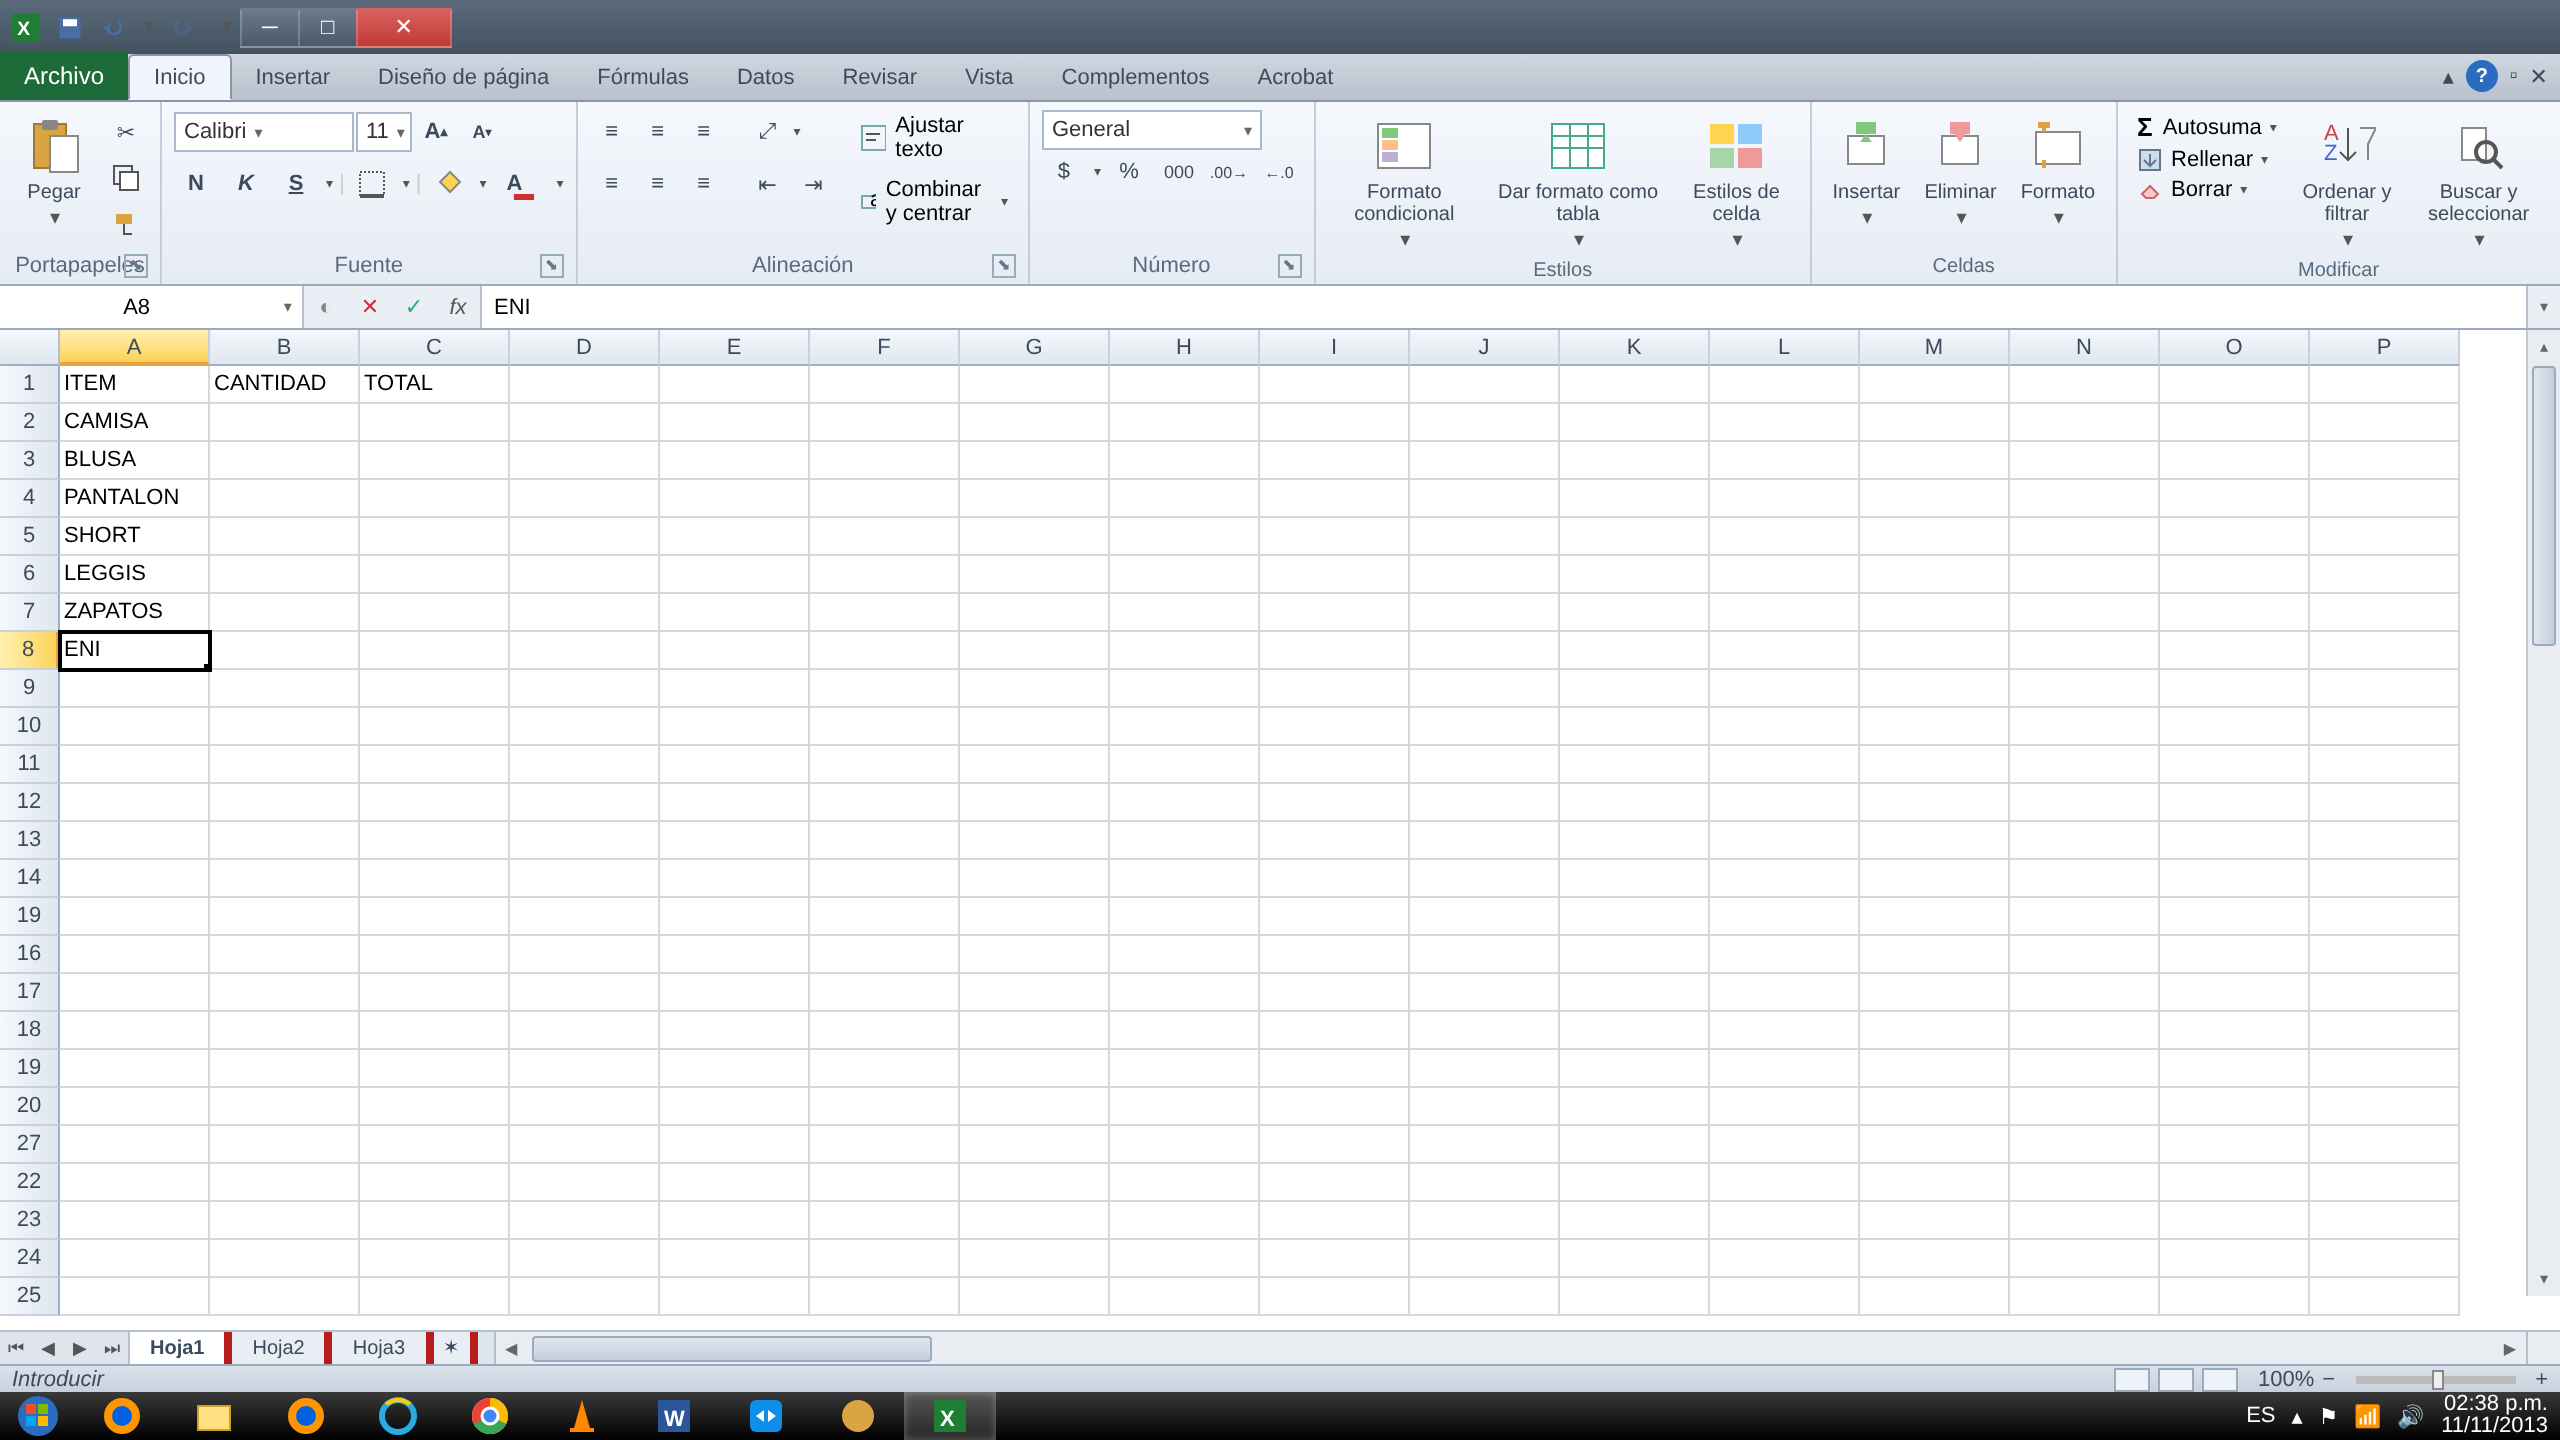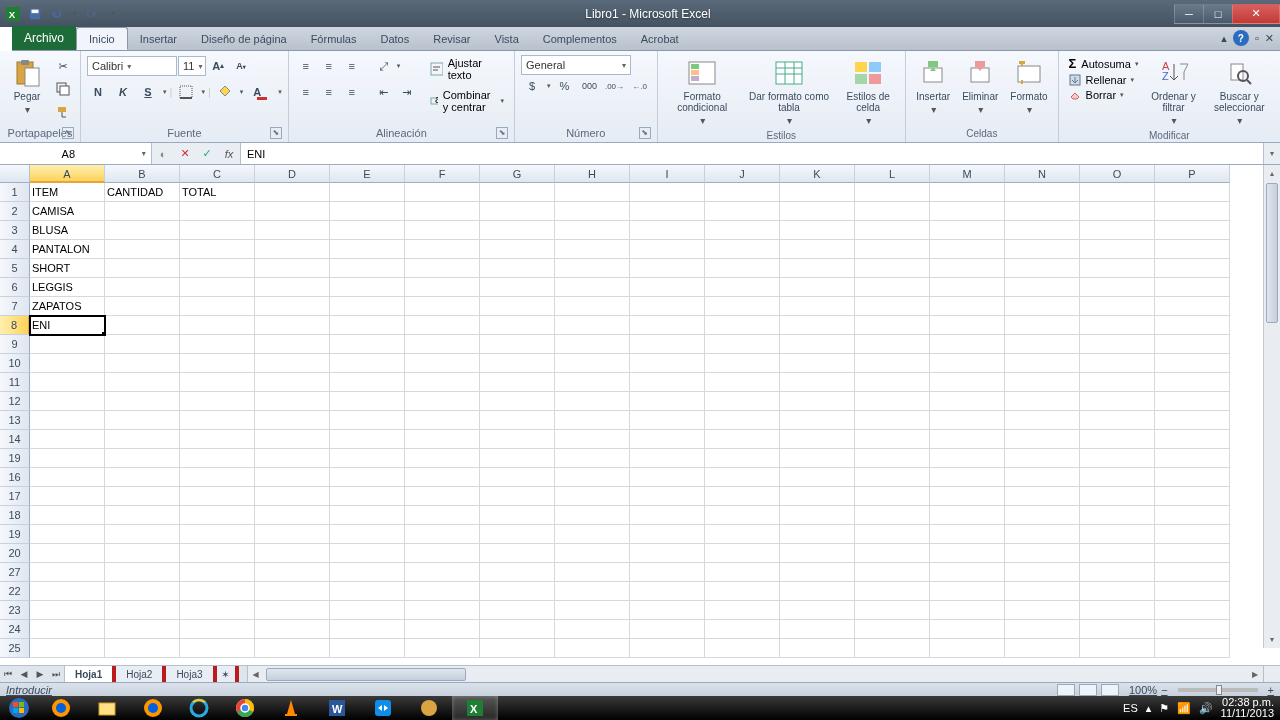--- a/index.html
+++ b/index.html
@@ -9,21 +9,21 @@
 .titlebar { height:27px; background:linear-gradient(#5a6a7a,#445260); display:flex; align-items:center; color:#fff; }
 .titlebar .qat { display:flex; align-items:center; gap:4px; padding:0 4px; }
 .qat-item { width:18px; height:18px; display:flex; align-items:center; justify-content:center; }
 .qat-item svg { width:14px; height:14px; }
 .titlebar .title { flex:1; text-align:center; font-size:12px; text-shadow:0 1px 2px rgba(0,0,0,.4); }
 .titlebar .winbtns { display:flex; }
 .winbtn { width:30px; height:20px; display:flex; align-items:center; justify-content:center; border:1px solid rgba(255,255,255,.2); margin-left:-1px; background:linear-gradient(#6a7a8a,#4a5a6a); }
 .winbtn.close { background:linear-gradient(#d9605e,#c13a37); width:48px; }
 
 
-.ribbon-tabs { height:24px; background:linear-gradient(#cfd6df,#b8c1cc); display:flex; align-items:flex-end; padding-left:0; border-bottom:1px solid #8a97a8; position:relative;margin-left:12px; }
+.ribbon-tabs { height:24px; background:linear-gradient(#cfd6df,#b8c1cc); display:flex; align-items:flex-end; padding-left:0; border-bottom:1px solid #8a97a8; position:relative; }
 .tab-file { background:#1e6b3a; color:#fff; padding:4px 12px; height:24px; display:flex; align-items:center; font-size:12px; }
 .tab { padding:4px 12px; height:23px; display:flex; align-items:center; color:#3b4b5e; cursor:pointer; }
 .tab.active { background:#f1f5fb; border:1px solid #8a97a8; border-bottom:1px solid #f1f5fb; border-radius:3px 3px 0 0; margin-bottom:-1px; }
 .ribbon-tabs .right-icons { position:absolute; right:6px; top:3px; display:flex; gap:6px; align-items:center; }
 .help-icon { width:16px; height:16px; border-radius:50%; background:#2a6cc0; color:#fff; display:flex; align-items:center; justify-content:center; font-weight:bold; font-size:10px; }
 
 
 .ribbon { height:92px; background:linear-gradient(#f5f8fd,#e6ecf4); border-bottom:1px solid #9aaac0; display:flex; }
 .group { border-right:1px solid #c4ceda; display:flex; flex-direction:column; padding:2px 6px 0; }
 .group-body { flex:1; display:flex; align-items:flex-start; gap:4px; padding-top:2px; }
@@ -69,21 +69,21 @@
 
 .sheet-bar { position:absolute; bottom:38px; left:0; right:0; height:17px; background:#dfe5ed; border-top:1px solid #b5c0cf; display:flex; align-items:center; }
 .sheet-nav { display:flex; border-right:1px solid #b5c0cf; }
 .sheet-nav div { width:16px; height:17px; display:flex; align-items:center; justify-content:center; color:#555; font-size:9px; }
 .sheet-tab { padding:0 10px; height:17px; line-height:17px; background:#e9eef5; border-right:4px solid #b91c1c; color:#3b4b5e; font-size:10px; position:relative; }
 .sheet-tab.active { background:#fff; border-bottom:1px solid #fff; font-weight:bold; }
 .sheet-hscroll { flex:1; height:17px; background:#e9edf2; margin-left:8px; position:relative; border-left:1px solid #b5c0cf; }
 .sheet-hscroll .thumb { position:absolute; top:2px; bottom:2px; left:4px; width:200px; background:linear-gradient(#e0e6ee,#c5cfdb); border:1px solid #9aaac0; border-radius:2px; }
 
 
-.status-bar { position:absolute; bottom:24px; left:0; right:0; height:14px; background:linear-gradient(#dbe2eb,#c7d0dc); border-top:1px solid #9aaac0; display:flex; align-items:center; padding:0 6px; font-size:10px; color:#3b4b5e; font-style:italic;text-decoration:underline; }
+.status-bar { position:absolute; bottom:24px; left:0; right:0; height:14px; background:linear-gradient(#dbe2eb,#c7d0dc); border-top:1px solid #9aaac0; display:flex; align-items:center; padding:0 6px; font-size:10px; color:#3b4b5e; font-style:italic; }
 .status-bar .right { margin-left:auto; display:flex; align-items:center; gap:4px; font-style:normal; }
 .view-btn { width:18px; height:12px; border:1px solid #9ab; background:#eef3f9; }
 .zoom-slider { width:80px; height:4px; background:#bbb; position:relative; margin:0 6px; }
 .zoom-slider .knob { position:absolute; left:38px; top:-3px; width:6px; height:10px; background:#eee; border:1px solid #888; }
 
 
 .taskbar { position:absolute; bottom:0; left:0; right:0; height:24px; background:linear-gradient(#3a3a3a,#000); display:flex; align-items:center; }
 .start-orb { width:38px; height:24px; display:flex; align-items:center; justify-content:center; }
 .task-item { width:46px; height:24px; display:flex; align-items:center; justify-content:center; }
 .task-item.active { background:rgba(255,255,255,.15); box-shadow:inset 0 0 4px rgba(255,255,255,.3); }
@@ -115,21 +115,20 @@
         </svg>
       </div>
     <span class="arrow-dn">▼</span>
     <div class="qat-item" style="opacity:.5">
         <svg viewBox="0 0 16 16">
           <path d="M6 4 A4 4 0 1 0 12 8 L14 8 M12 8 L10 6 M12 8 L10 10" stroke="#4a6da8" fill="none" stroke-width="1.5"></path>
         </svg>
       </div>
     <span class="arrow-dn" style="margin-left:6px">▼</span>
   </div>
-  <div class="title">Libro1 - Microsoft Excel</div>
   <div class="winbtns">
     <div class="winbtn">─</div>
     <div class="winbtn">□</div>
     <div class="winbtn close">✕</div>
   </div>
 </div>
 
 <div class="ribbon-tabs">
   <div class="tab-file">Archivo</div>
   <div id="tab-container" style="display: flex;">

